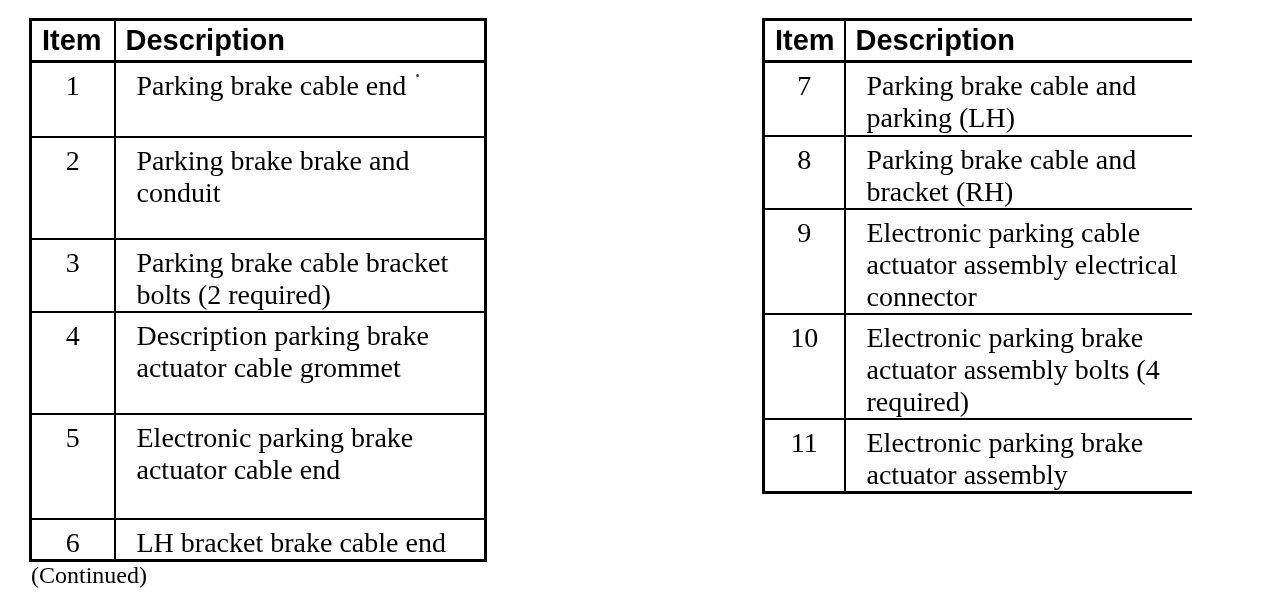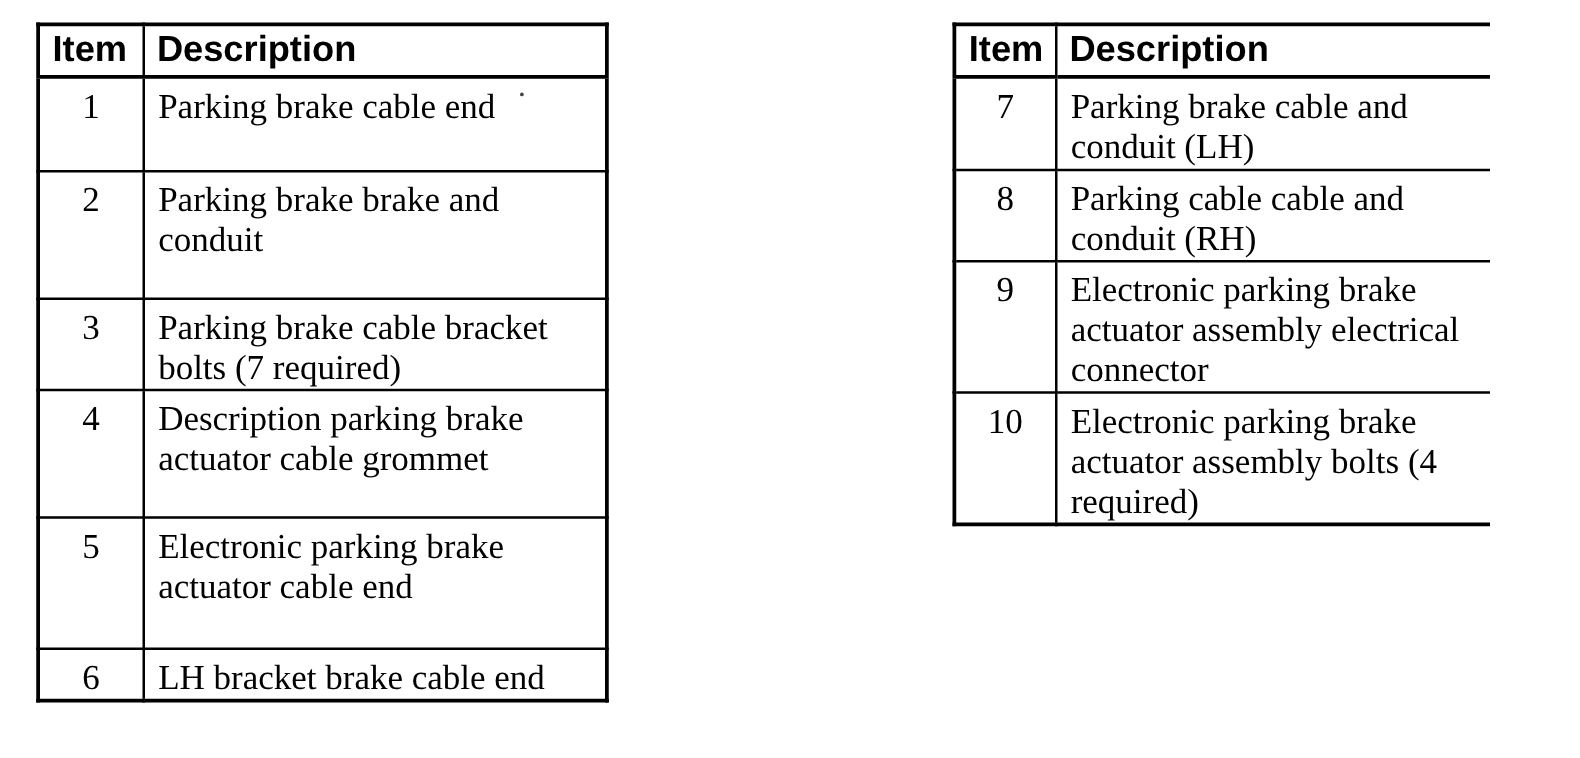--- a/index.html
+++ b/index.html
@@ -43,21 +43,21 @@
     font-size: 28px;
     line-height: 32px;
     vertical-align: top;
     box-sizing: border-box;
   }
   td.item-cell {
     text-align: center;
     padding: 7px 0 0 0;
   }
   td.desc-cell {
-    padding: 7px 8px 0 11px;
+    padding: 7px 8px 0 21px;
   }
   .tbl-left  { left: 29px;  top: 18px; width: 458px; }
   .tbl-right { left: 762px; top: 18px; width: 456px; }
   .tbl-left  col.c-item { width: 84px; }
   .tbl-right col.c-item { width: 81px; }
   
   .tbl-left  tr.r0 td { height: 75px; }
   .tbl-left  tr.r1 td { height: 102px; }
   .tbl-left  tr.r2 td { height: 73px; }
   .tbl-left  tr.r3 td { height: 102px; }
@@ -106,64 +106,69 @@
       <tr class="r0">
         <td class="item-cell">1</td>
         <td class="desc-cell">Parking brake cable end</td>
       </tr>
       <tr class="r1">
         <td class="item-cell">2</td>
         <td class="desc-cell">Parking brake brake and conduit</td>
       </tr>
       <tr class="r2">
         <td class="item-cell">3</td>
-        <td class="desc-cell">Parking brake cable bracket bolts (7 required)</td>
+        <td class="desc-cell">Parking brake cable bracket bolts (2 required)</td>
       </tr>
       <tr class="r3">
         <td class="item-cell">4</td>
         <td class="desc-cell">Description parking brake actuator cable grommet</td>
       </tr>
       <tr class="r4">
         <td class="item-cell">5</td>
         <td class="desc-cell">Electronic parking brake actuator cable end</td>
       </tr>
       <tr class="r5">
         <td class="item-cell">6</td>
         <td class="desc-cell">LH bracket brake cable end</td>
       </tr>
     </tbody>
   </table>
 
+  <div class="continued-note">(Continued)</div>
 
   <span class="artifact-dot"></span>
 
   <table class="parts tbl-right">
     <colgroup>
       <col class="c-item">
       <col class="c-desc">
     </colgroup>
     <thead>
       <tr>
         <th>Item</th>
         <th>Description</th>
       </tr>
     </thead>
     <tbody>
       <tr class="r0">
         <td class="item-cell">7</td>
-        <td class="desc-cell">Parking brake cable and conduit (LH)</td>
+        <td class="desc-cell">Parking brake cable and parking (LH)</td>
       </tr>
       <tr class="r1">
         <td class="item-cell">8</td>
-        <td class="desc-cell">Parking cable cable and conduit (RH)</td>
+        <td class="desc-cell">Parking brake cable and bracket (RH)</td>
       </tr>
       <tr class="r2">
         <td class="item-cell">9</td>
-        <td class="desc-cell">Electronic parking brake actuator assembly electrical connector</td>
+        <td class="desc-cell">Electronic parking cable actuator assembly electrical connector</td>
       </tr>
       <tr class="r3">
         <td class="item-cell">10</td>
         <td class="desc-cell">Electronic parking brake actuator assembly bolts (4 required)</td>
+      </tr>
+      <tr class="r4">
+        <td class="item-cell">11</td>
+        <td class="desc-cell">Electronic parking brake actuator assembly</td>
       </tr>
     </tbody>
   </table>
 
 </div>
 
 </body></html>

